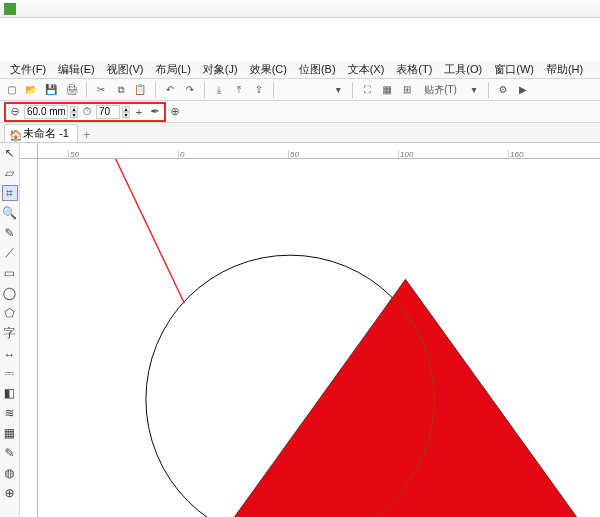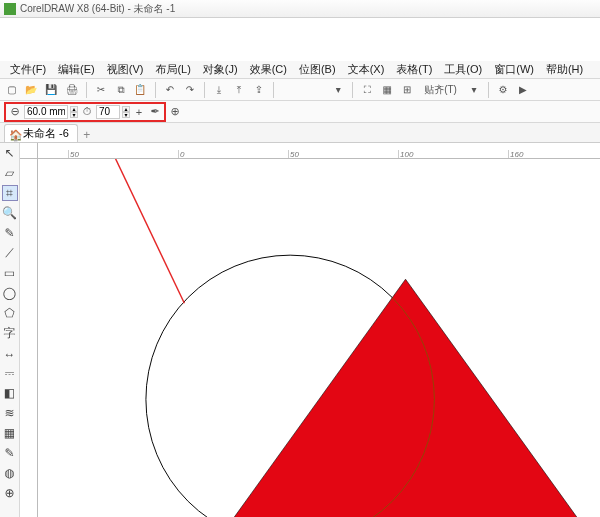--- a/index.html
+++ b/index.html
@@ -40,21 +40,20 @@
 .ruler-corner { position: absolute; top: 0; left: 0; width: 18px; height: 16px; background: #fff; border-right: 1px solid #bbb; border-bottom: 1px solid #bbb; }
 
 .canvas-wrap { position: relative; flex: 1; background: #fff; overflow: hidden; }
 .canvas { position: absolute; top: 16px; left: 18px; right: 0; bottom: 0; background: #fff; }
 </style>
 </head>
 <body>
 
 <div class="titlebar">
   <div class="app-icon"></div>
-  <div class="title-text">CorelDRAW X8 (64-Bit) - 未命名 -1</div>
 </div>
 
 <div class="menubar">
   <div class="menu-item">文件(F)</div>
   <div class="menu-item">编辑(E)</div>
   <div class="menu-item">视图(V)</div>
   <div class="menu-item">布局(L)</div>
   <div class="menu-item">对象(J)</div>
   <div class="menu-item">效果(C)</div>
   <div class="menu-item">位图(B)</div>
@@ -111,21 +110,21 @@
       </div>
     <div class="prop-icon">+</div>
     <div class="prop-icon">✒</div>
   </div>
   <div class="prop-icon">⊕</div>
 </div>
 
 <div class="tabbar">
   <div class="tab">
     <span class="home-icon">🏠</span>
-    <span>未命名 -6</span>
+    <span>未命名 -1</span>
   </div>
   <div class="add-tab">+</div>
 </div>
 
 <div class="workarea">
 
   <div class="toolbox">
     <div class="tbx">↖</div>
     <div class="tbx">▱</div>
     <div class="tbx sel">⌗</div>

